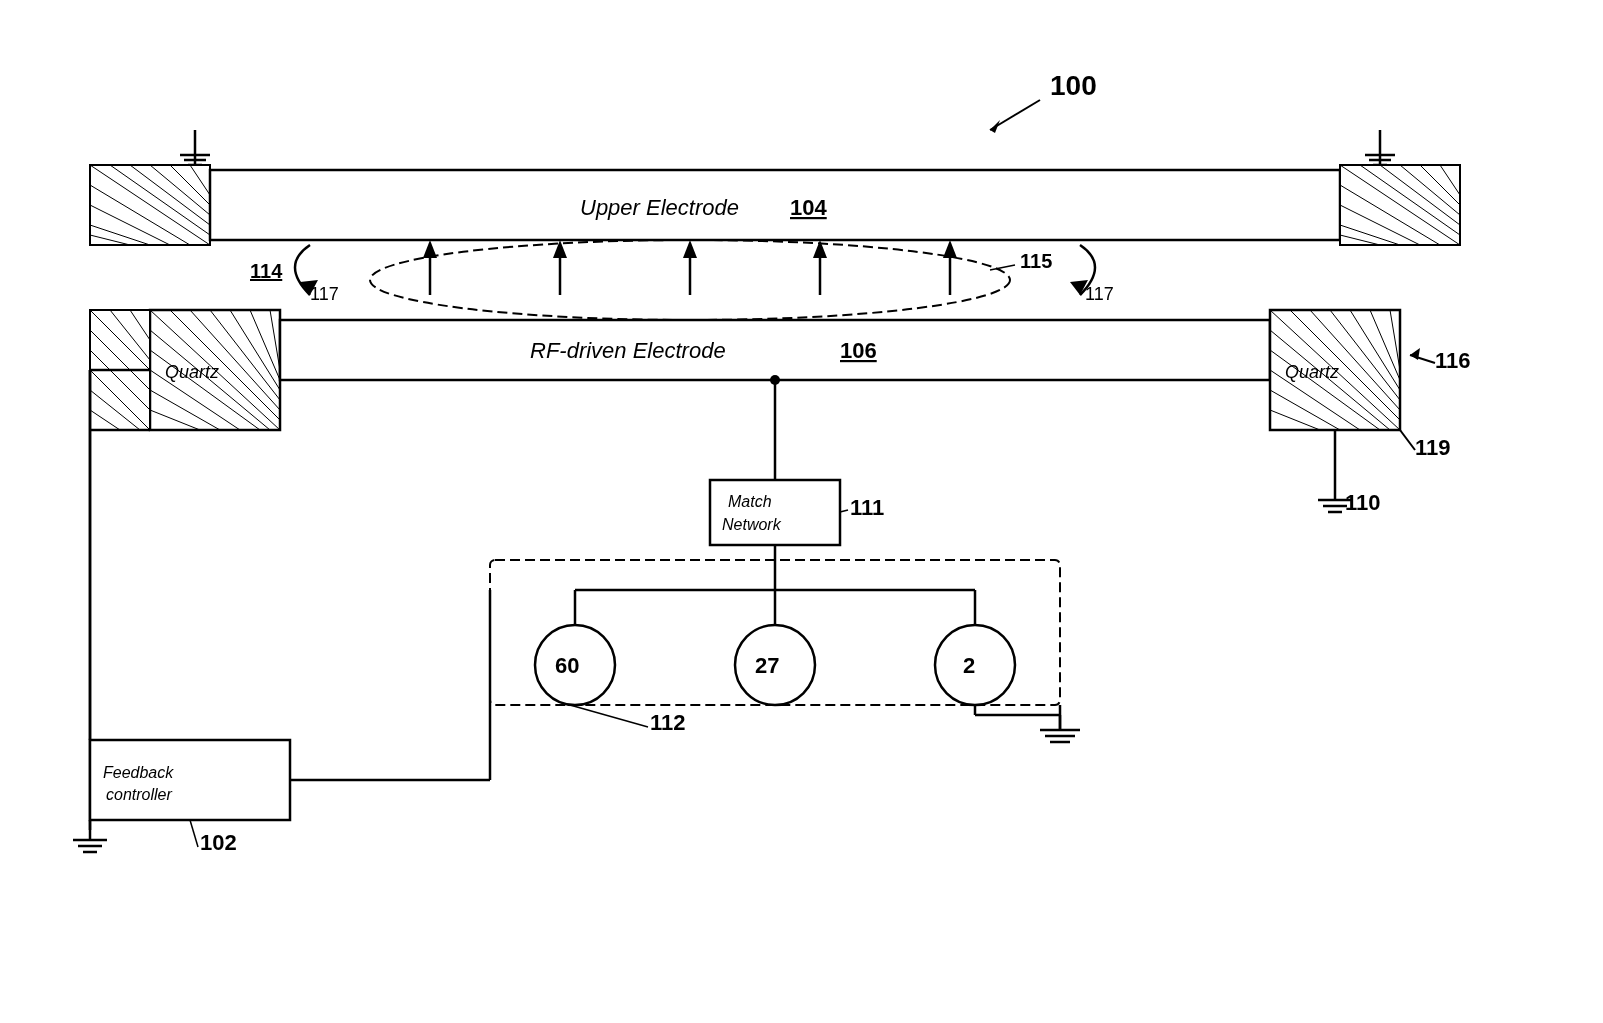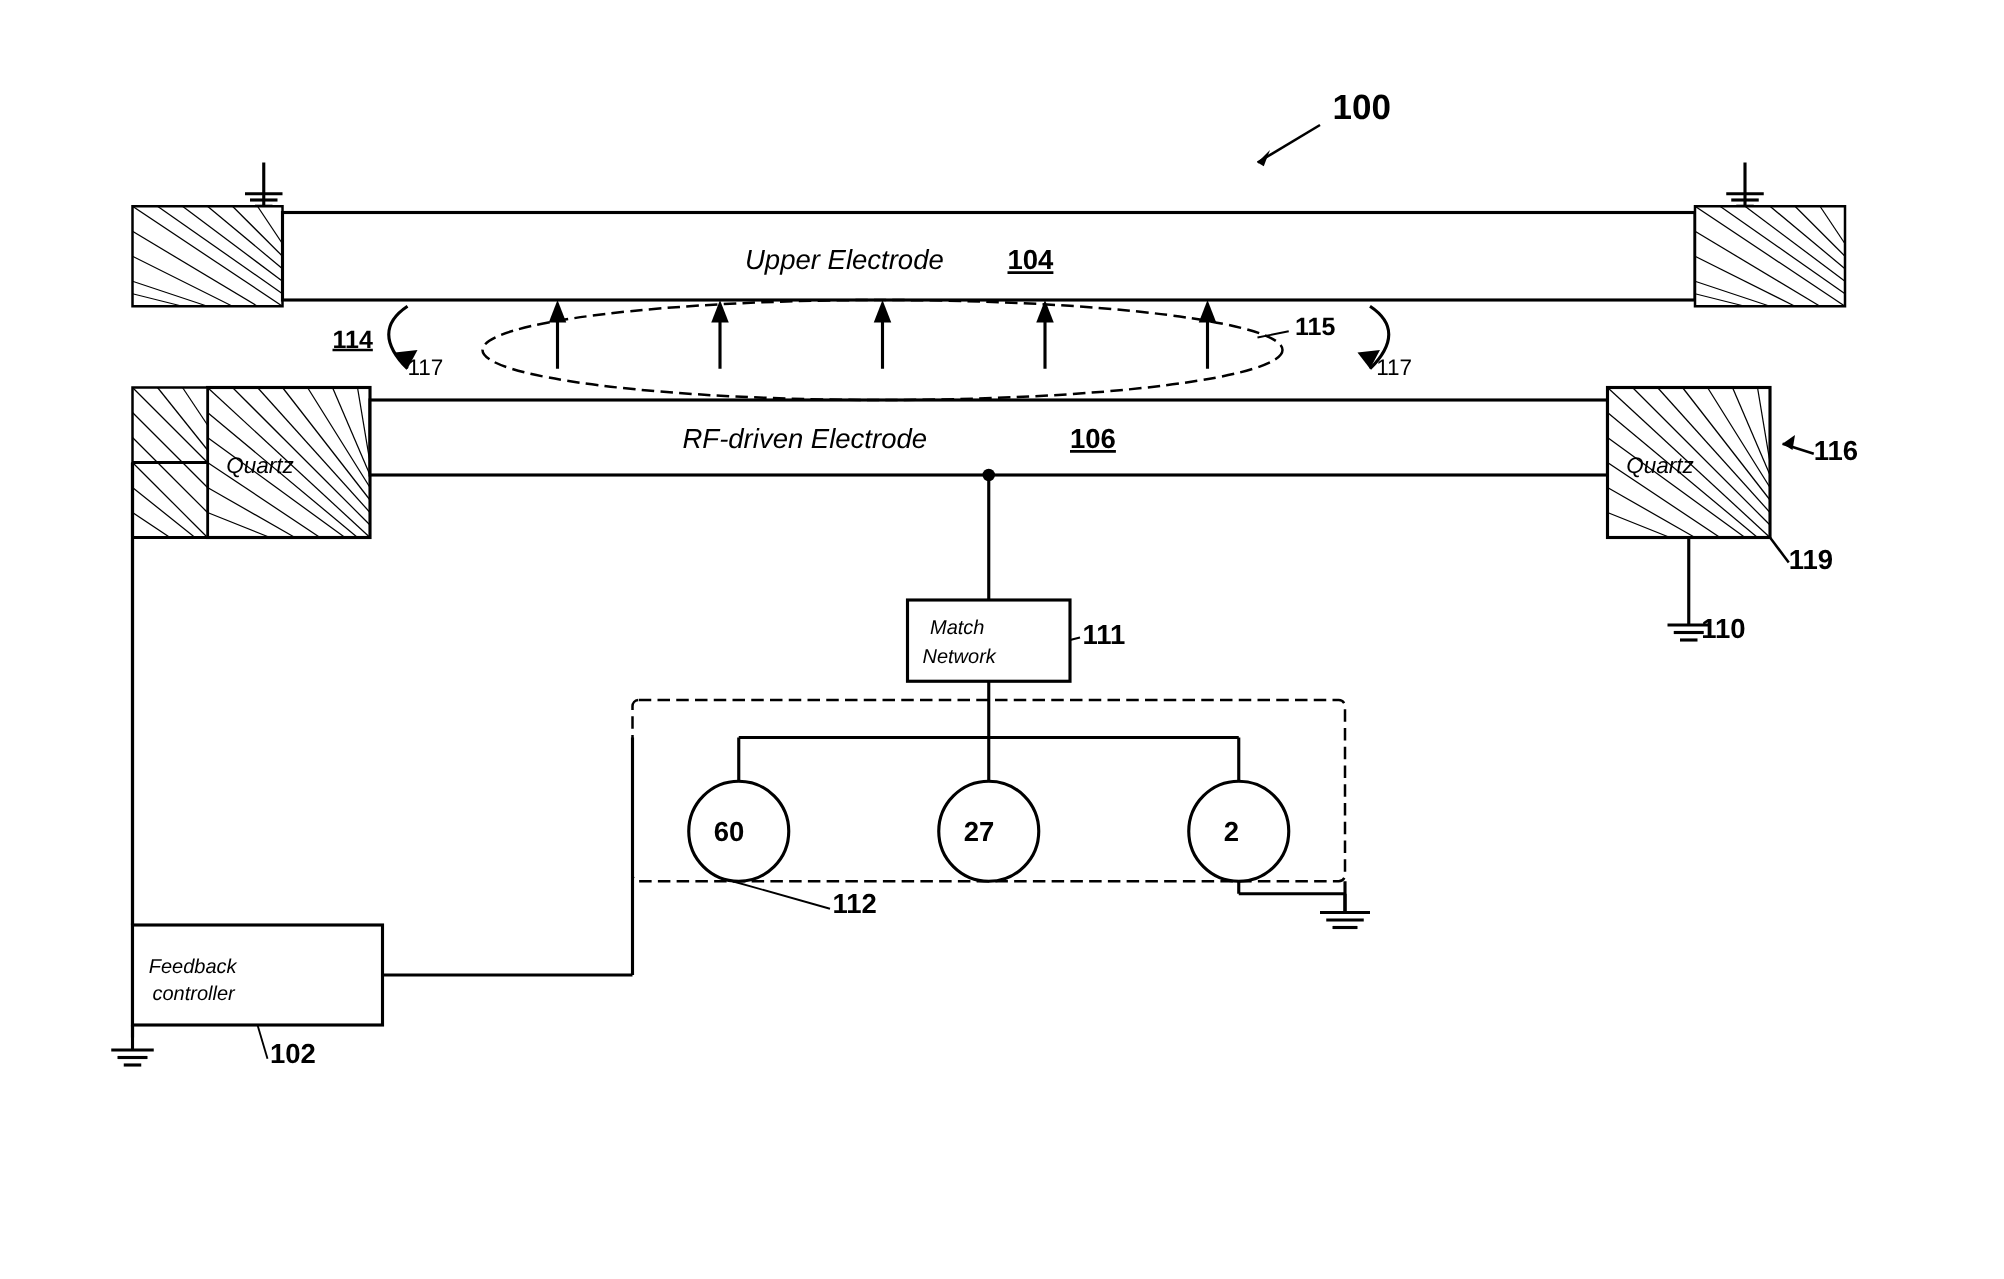--- a/index.html
+++ b/index.html
@@ -6,21 +6,21 @@
     body {
       width: 1603px;
       height: 1023px;
       background: #ffffff;
       font-family: Arial, sans-serif;
       position: relative;
       overflow: hidden;
     }
     .diagram-container {
       position: absolute;
-      top: 0; left: 16px;
+      top: 0; left: 0;
       width: 1403px;
       height: 1023px;
     }
     svg {
       width: 1603px;
       height: 1023px;
     }
   </style>
 </head>
 <body>

